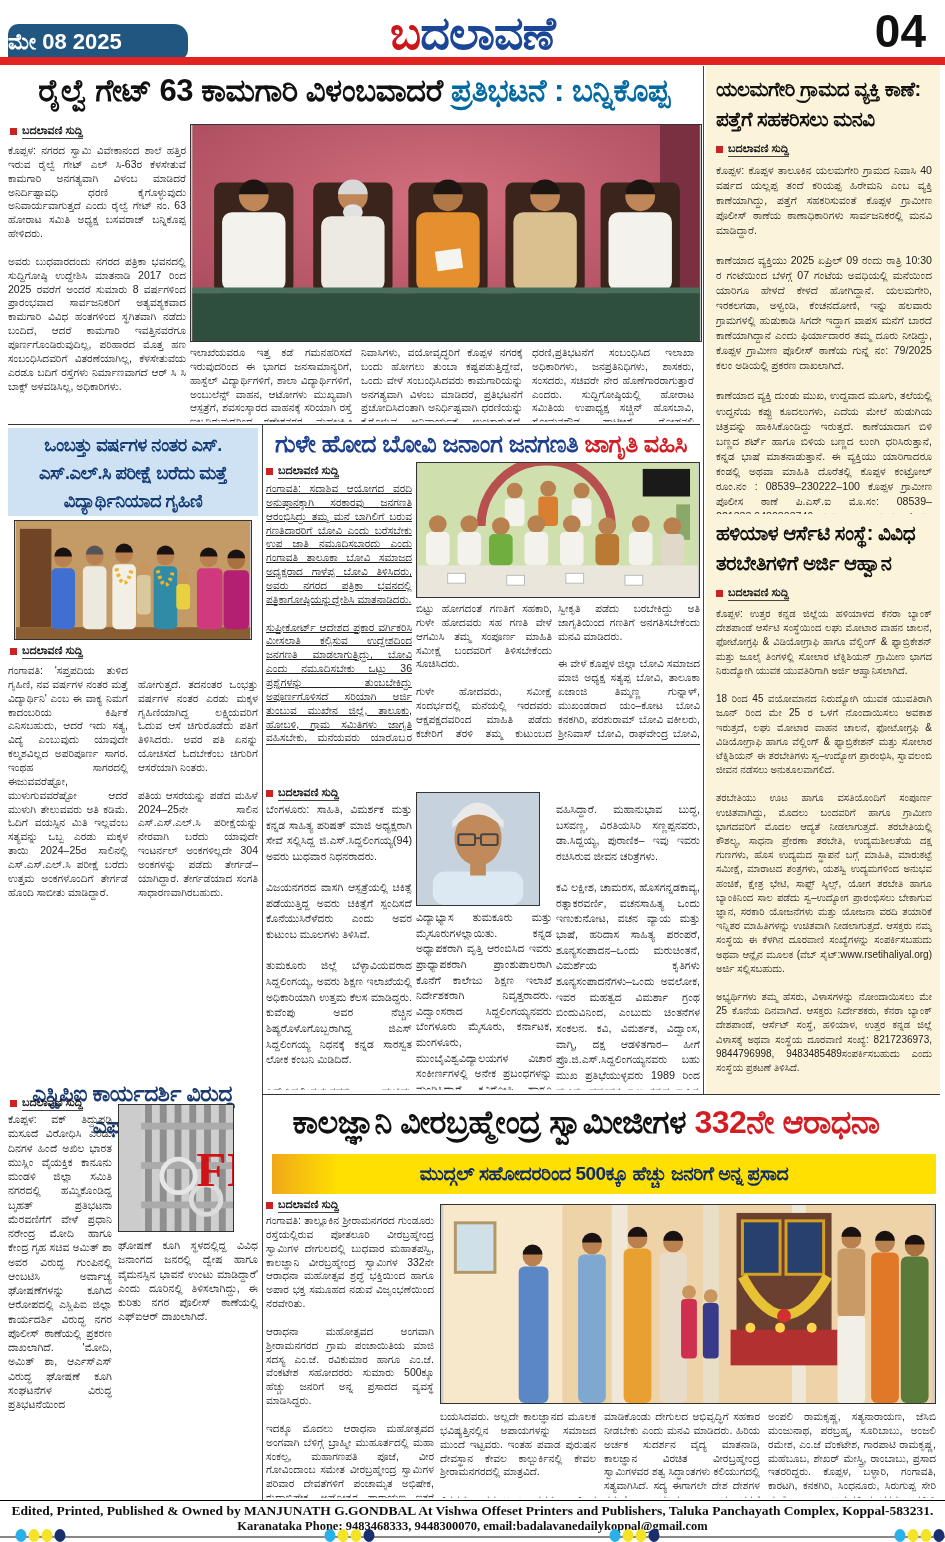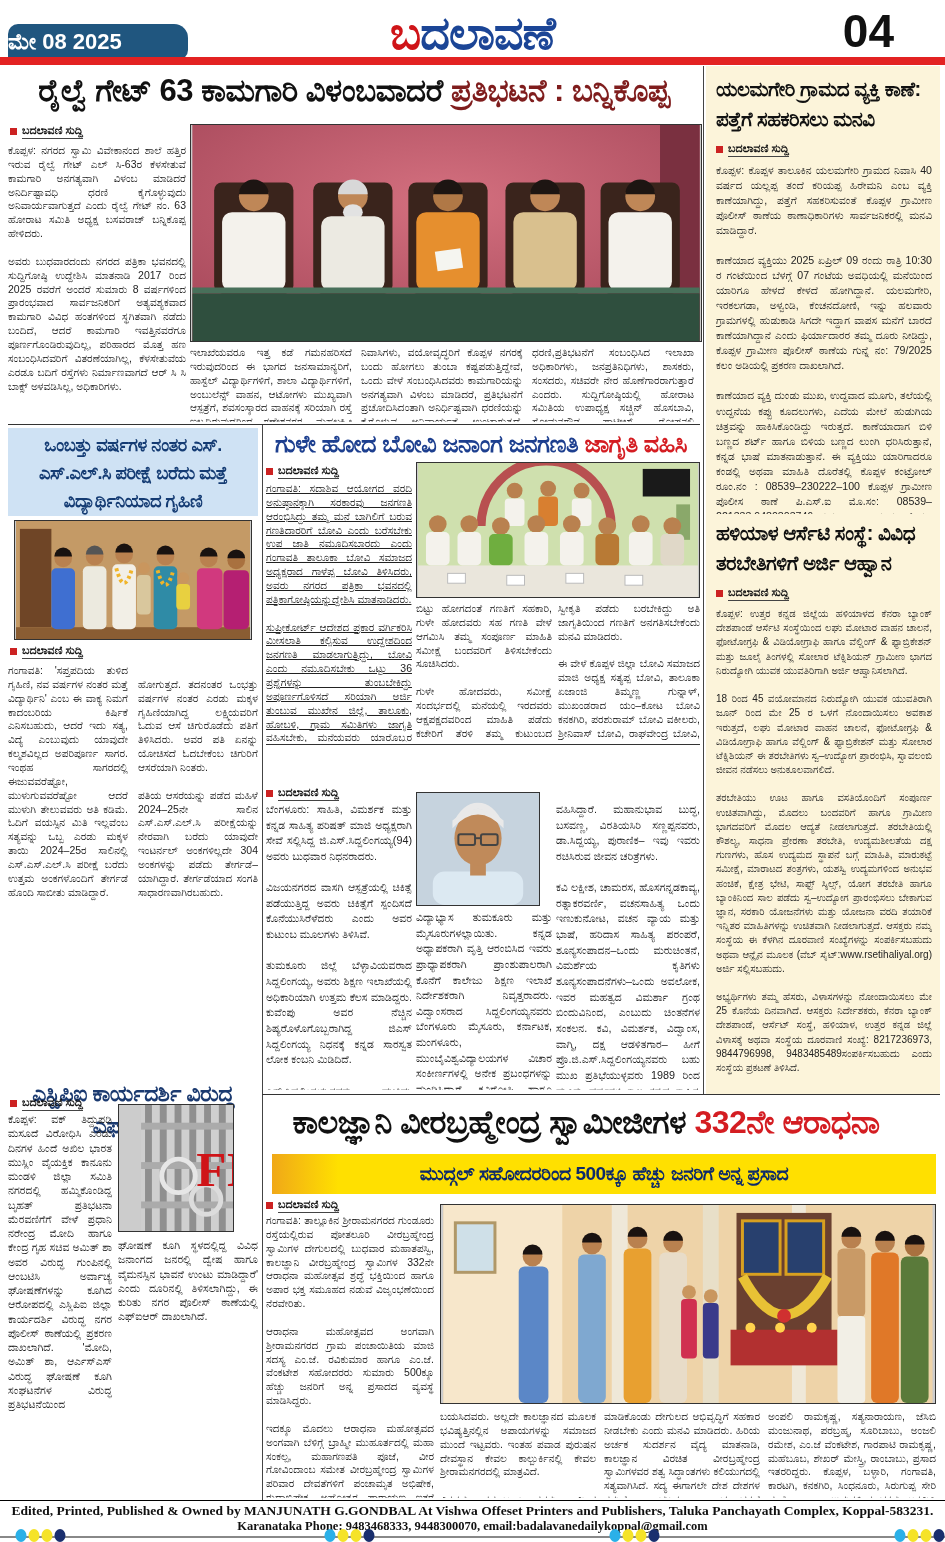--- a/index.html
+++ b/index.html
@@ -23,34 +23,34 @@
 
 <div class="page">
 
   <div class="abs" style="left:8px;top:24px;width:180px;height:36px;background:#20567f;border-radius:10px 14px 10px 2px;
               color:#fff;font-weight:bold;font-size:22px;line-height:36px;">ಮೇ 08 2025</div>
 
   <div class="abs" style="left:300px;top:6px;width:345px;text-align:center;font-size:46px;font-weight:bold;letter-spacing:-1px;">
     <span style="color:#cf1418;">ಬ</span><span style="color:#1b4596;">ದಲಾವಣೆ</span>
   </div>
 
-  <div class="abs" style="left:810px;top:4px;width:84px;text-align:right;font-size:46px;font-weight:bold;color:#111;">04</div>
+  <div class="abs" style="left:842px;top:4px;width:84px;text-align:right;font-size:46px;font-weight:bold;color:#111;">04</div>
 
   <div class="abs" style="left:0;top:57px;width:945px;height:8px;background:#e32222;"></div>
 
   <div class="vline" style="left:703px;top:66px;height:1028px;"></div>
   <div class="vline" style="left:262px;top:424px;height:1076px;"></div>
   <div class="hline" style="left:8px;top:424px;width:692px;"></div>
   <div class="hline" style="left:266px;top:744px;width:434px;"></div>
   <div class="hline" style="left:262px;top:1094px;width:678px;"></div>
   <div class="hline" style="left:0;top:1500px;width:945px;background:#000;"></div>
 
   <div class="abs hl center" style="left:8px;top:66px;width:692px;font-size:31px;line-height:1.6;">
     <span style="color:#111;">ರೈಲ್ವೆ ಗೇಟ್ 63 ಕಾಮಗಾರಿ ವಿಳಂಬವಾದರೆ</span>
-    <span style="color:#7f1d1d;">ಪ್ರತಿಭಟನೆ : ಬನ್ನಿಕೊಪ್ಪ</span>
+    <span style="color:#0369a1;">ಪ್ರತಿಭಟನೆ : ಬನ್ನಿಕೊಪ್ಪ</span>
   </div>
 
   <div class="abs" style="left:10px;top:124px;">
     <div class="byline">
         <span class="sq"></span>
       <span class="bl-txt">ಬದಲಾವಣಿ ಸುದ್ದಿ</span>
       </div>
   </div>
 
   <div class="abs body-txt" style="left:8px;top:144px;width:178px;height:278px;">ಕೊಪ್ಪಳ: ನಗರದ ಸ್ವಾಮಿ ವಿವೇಕಾನಂದ ಶಾಲೆ ಹತ್ತಿರ ಇರುವ ರೈಲ್ವೆ ಗೇಟ್ ಎಲ್ ಸಿ-63ರ ಕೆಳಸೇತುವೆ ಕಾಮಗಾರಿ ಅನಗತ್ಯವಾಗಿ ವಿಳಂಬ ಮಾಡಿದರೆ ಅನಿರ್ದಿಷ್ಟಾವಧಿ ಧರಣಿ ಕೈಗೊಳ್ಳುವುದು ಅನಿವಾರ್ಯವಾಗುತ್ತದೆ ಎಂದು ರೈಲ್ವೆ ಗೇಟ್ ನಂ. 63 ಹೋರಾಟ ಸಮಿತಿ ಅಧ್ಯಕ್ಷ ಬಸವರಾಜ್ ಬನ್ನಿಕೊಪ್ಪ ಹೇಳಿದರು.

